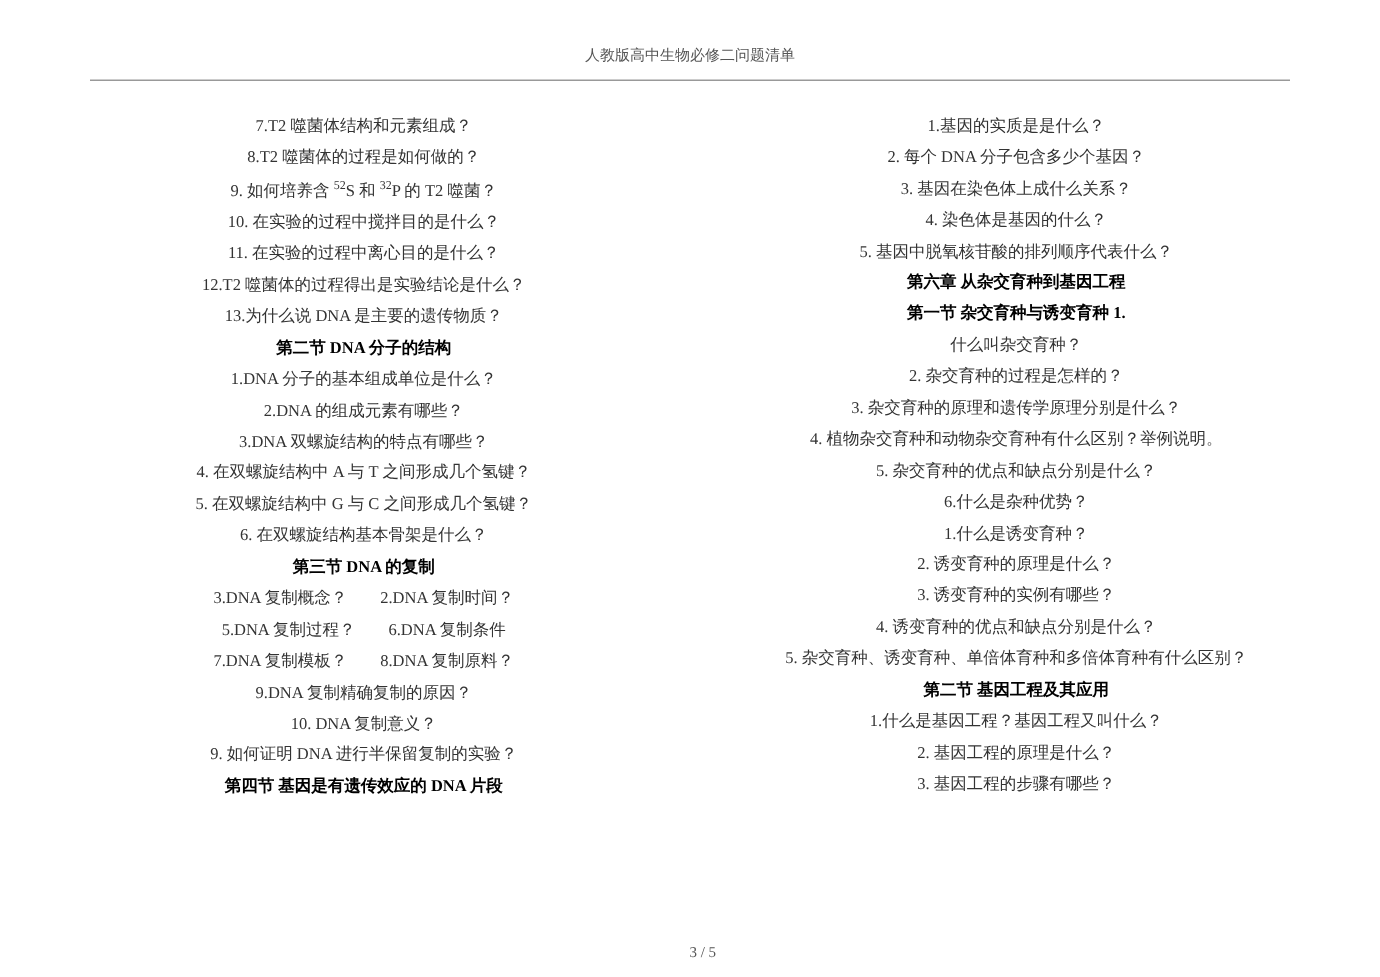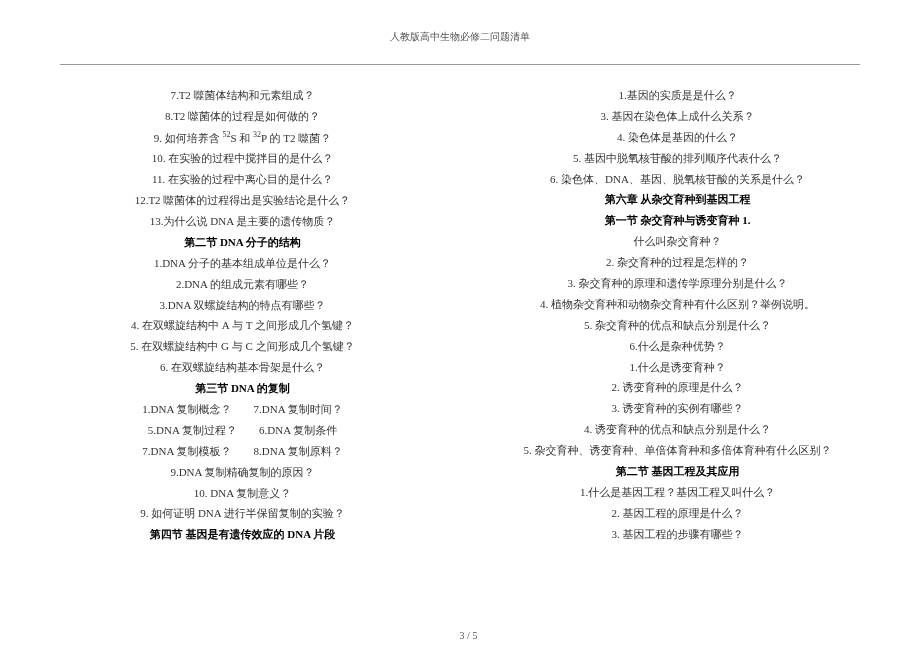--- a/index.html
+++ b/index.html
@@ -14,21 +14,21 @@
       width: 920px;
       height: 651px;
       padding: 30px 50px 20px 50px;
       position: relative;
     }
     .header {
       text-align: center;
       font-size: 10px;
       color: #555;
       padding-bottom: 5px;
-      margin-bottom: 15px;
+      margin-bottom: 4px;
     }
     .header-line {
       border-bottom: 0.5px solid #999;
       margin: 0 10px 20px 10px;
     }
     .content {
       display: flex;
       gap: 50px;
     }
     .column {
@@ -76,34 +76,34 @@
       <div class="line">12.T2 噬菌体的过程得出是实验结论是什么？</div>
       <div class="line">13.为什么说 DNA 是主要的遗传物质？</div>
       <div class="section-title">第二节 DNA 分子的结构</div>
       <div class="line">1.DNA 分子的基本组成单位是什么？</div>
       <div class="line">2.DNA 的组成元素有哪些？</div>
       <div class="line">3.DNA 双螺旋结构的特点有哪些？</div>
       <div class="line">4. 在双螺旋结构中 A 与 T 之间形成几个氢键？</div>
       <div class="line">5. 在双螺旋结构中 G 与 C 之间形成几个氢键？</div>
       <div class="line">6. 在双螺旋结构基本骨架是什么？</div>
       <div class="section-title">第三节 DNA 的复制</div>
-      <div class="line">1.DNA 复制概念？　　7.DNA 复制时间？</div>
+      <div class="line">3.DNA 复制概念？　　2.DNA 复制时间？</div>
       <div class="line">5.DNA 复制过程？　　6.DNA 复制条件</div>
       <div class="line">7.DNA 复制模板？　　8.DNA 复制原料？</div>
       <div class="line">9.DNA 复制精确复制的原因？</div>
       <div class="line">10. DNA 复制意义？</div>
       <div class="line">9. 如何证明 DNA 进行半保留复制的实验？</div>
       <div class="section-title">第四节 基因是有遗传效应的 DNA 片段</div>
     </div>
   <div class="column" id="right-col">
       <div class="line">1.基因的实质是是什么？</div>
+      <div class="line">2. 每个 DNA 分子包含多少个基因？</div>
       <div class="line">3. 基因在染色体上成什么关系？</div>
       <div class="line">4. 染色体是基因的什么？</div>
       <div class="line">5. 基因中脱氧核苷酸的排列顺序代表什么？</div>
-      <div class="line">6. 染色体、DNA、基因、脱氧核苷酸的关系是什么？</div>
       <div class="section-title">第六章 从杂交育种到基因工程</div>
       <div class="section-title">第一节  杂交育种与诱变育种 1.</div>
       <div class="line">什么叫杂交育种？</div>
       <div class="line">2. 杂交育种的过程是怎样的？</div>
       <div class="line">3. 杂交育种的原理和遗传学原理分别是什么？</div>
       <div class="line">4. 植物杂交育种和动物杂交育种有什么区别？举例说明。</div>
       <div class="line">5. 杂交育种的优点和缺点分别是什么？</div>
       <div class="line">6.什么是杂种优势？</div>
       <div class="line">1.什么是诱变育种？</div>
       <div class="line">2. 诱变育种的原理是什么？</div>

